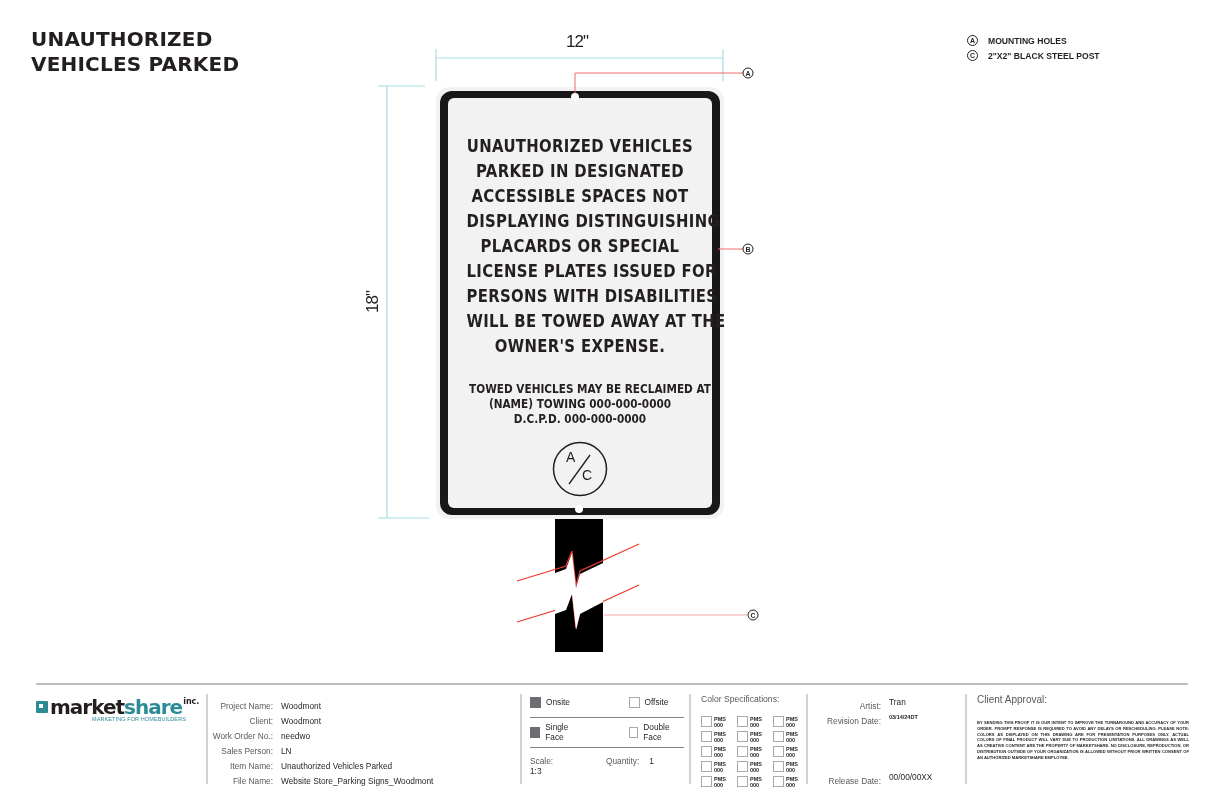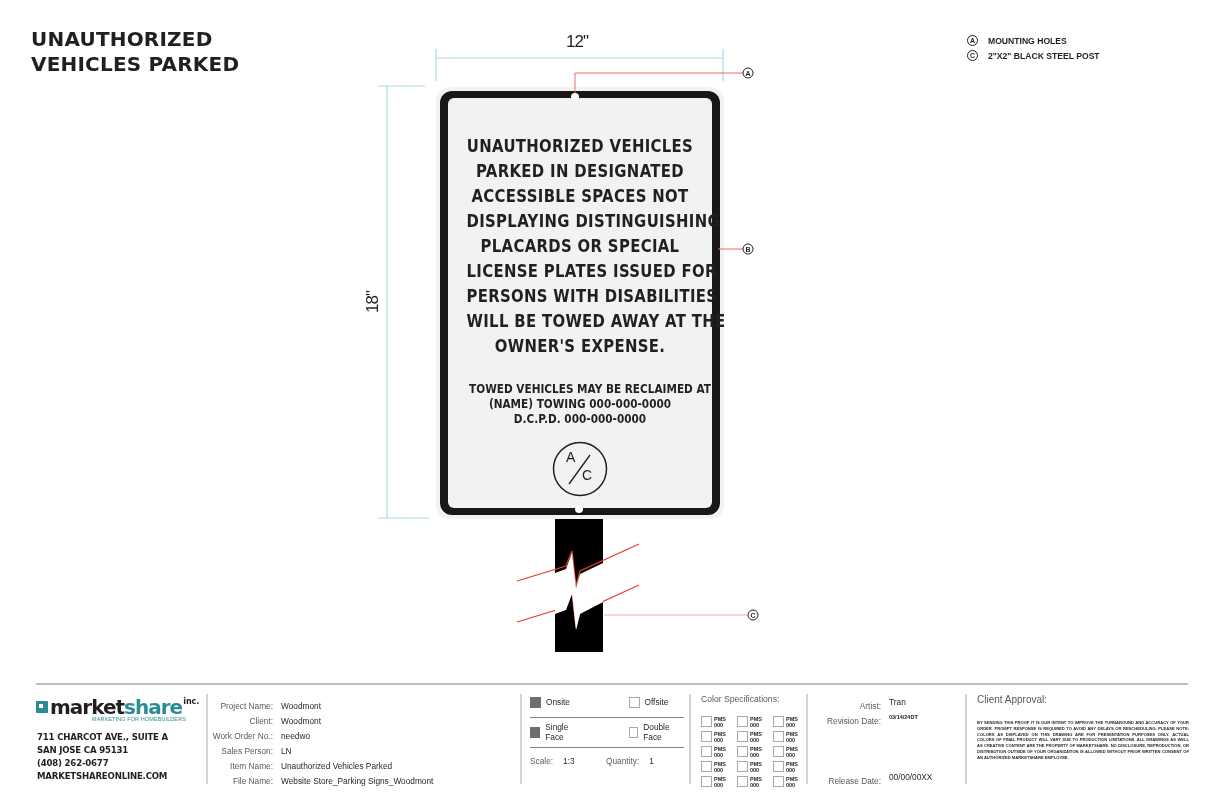--- a/index.html
+++ b/index.html
@@ -201,26 +201,20 @@
 <div class="footer">
 
   <div class="brand">
     <div class="brand-row">
       <span class="brand-mark"></span>
       <span class="brand-name"><span>market</span><span class="share">share</span></span>
       <span class="brand-inc">inc.</span>
     </div>
     <div class="brand-tag">MARKETING FOR HOMEBUILDERS</div>
   </div>
-  <div class="addr">
-    <div>711 CHARCOT AVE., SUITE A</div>
-    <div>SAN JOSE CA 95131</div>
-    <div>(408) 262-0677</div>
-    <div>MARKETSHAREONLINE.COM</div>
-  </div>
 
   <div class="vsep" style="left:206px;"></div>
 
   <div class="proj">
     <div class="proj-row">
       <span class="proj-label">Project Name:</span>
       <span class="proj-val">Woodmont</span>
     </div>
     <div class="proj-row">
       <span class="proj-label">Client:</span>
@@ -263,21 +257,21 @@
         <span class="cbx on"></span>
         <span>Single Face</span>
       </div>
       <div class="opt-cell">
         <span class="cbx"></span>
         <span>Double Face</span>
       </div>
     </div>
     <div class="opt-hr"></div>
     <div class="scale-row">
-      <div style="width:76px; display:flex;">
+      <div style="width:76px; display:flex;flex-direction:column;">
         <span class="lbl">Scale:</span>
         <span>1:3</span>
       </div>
       <div style="display:flex;">
         <span class="lbl">Quantity:</span>
         <span>1</span>
       </div>
     </div>
   </div>
 

